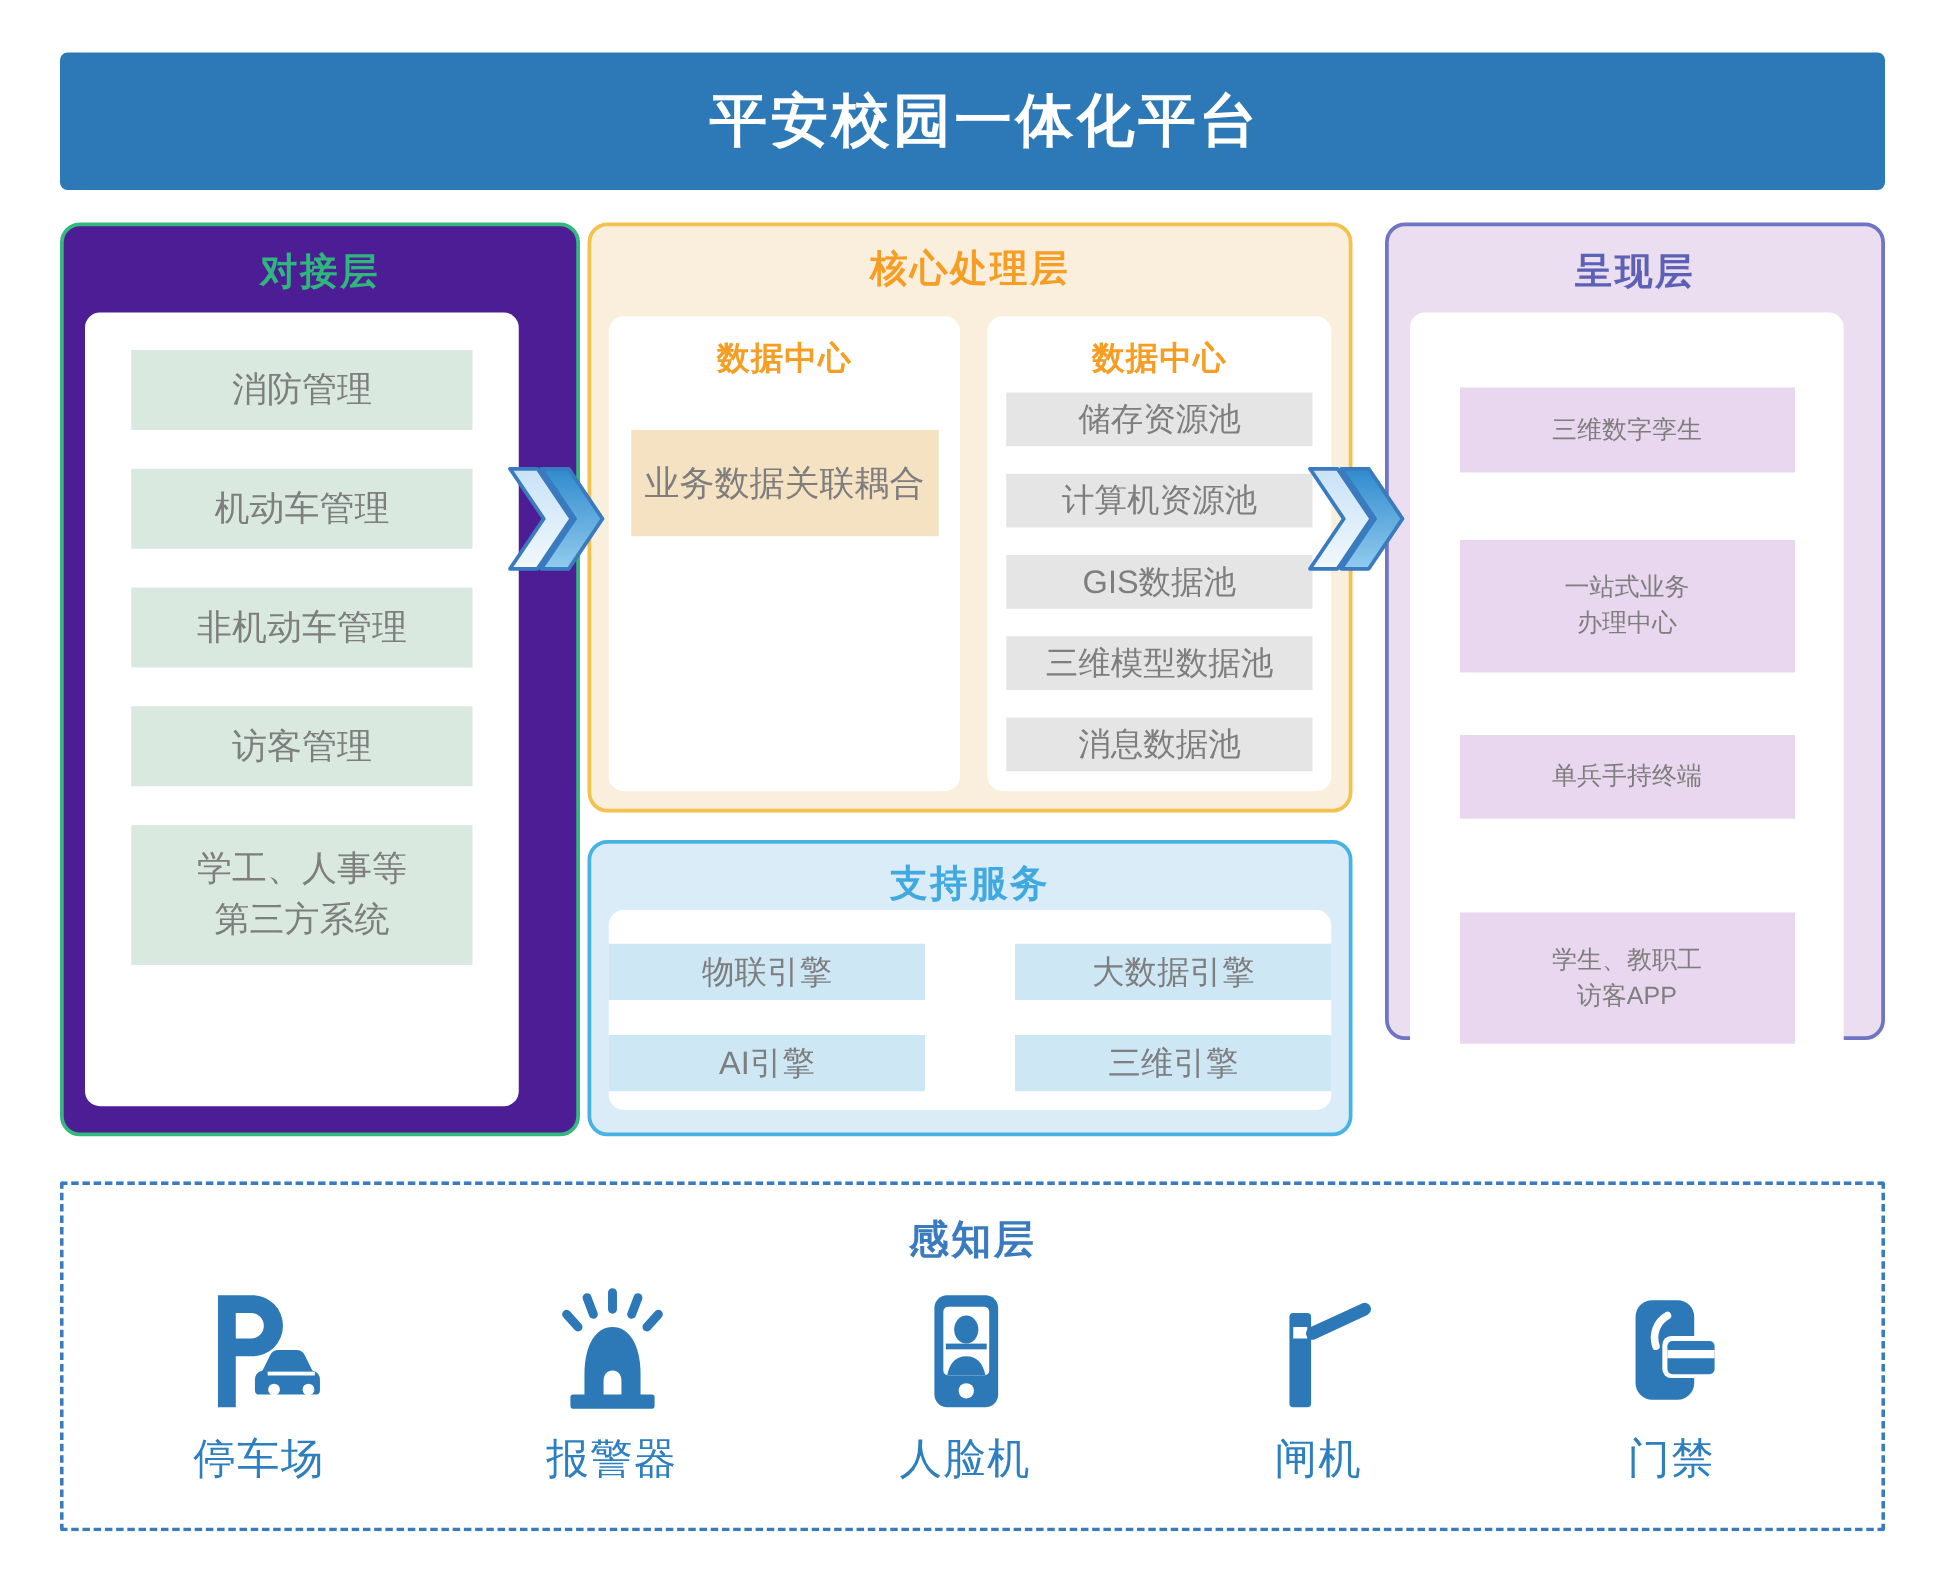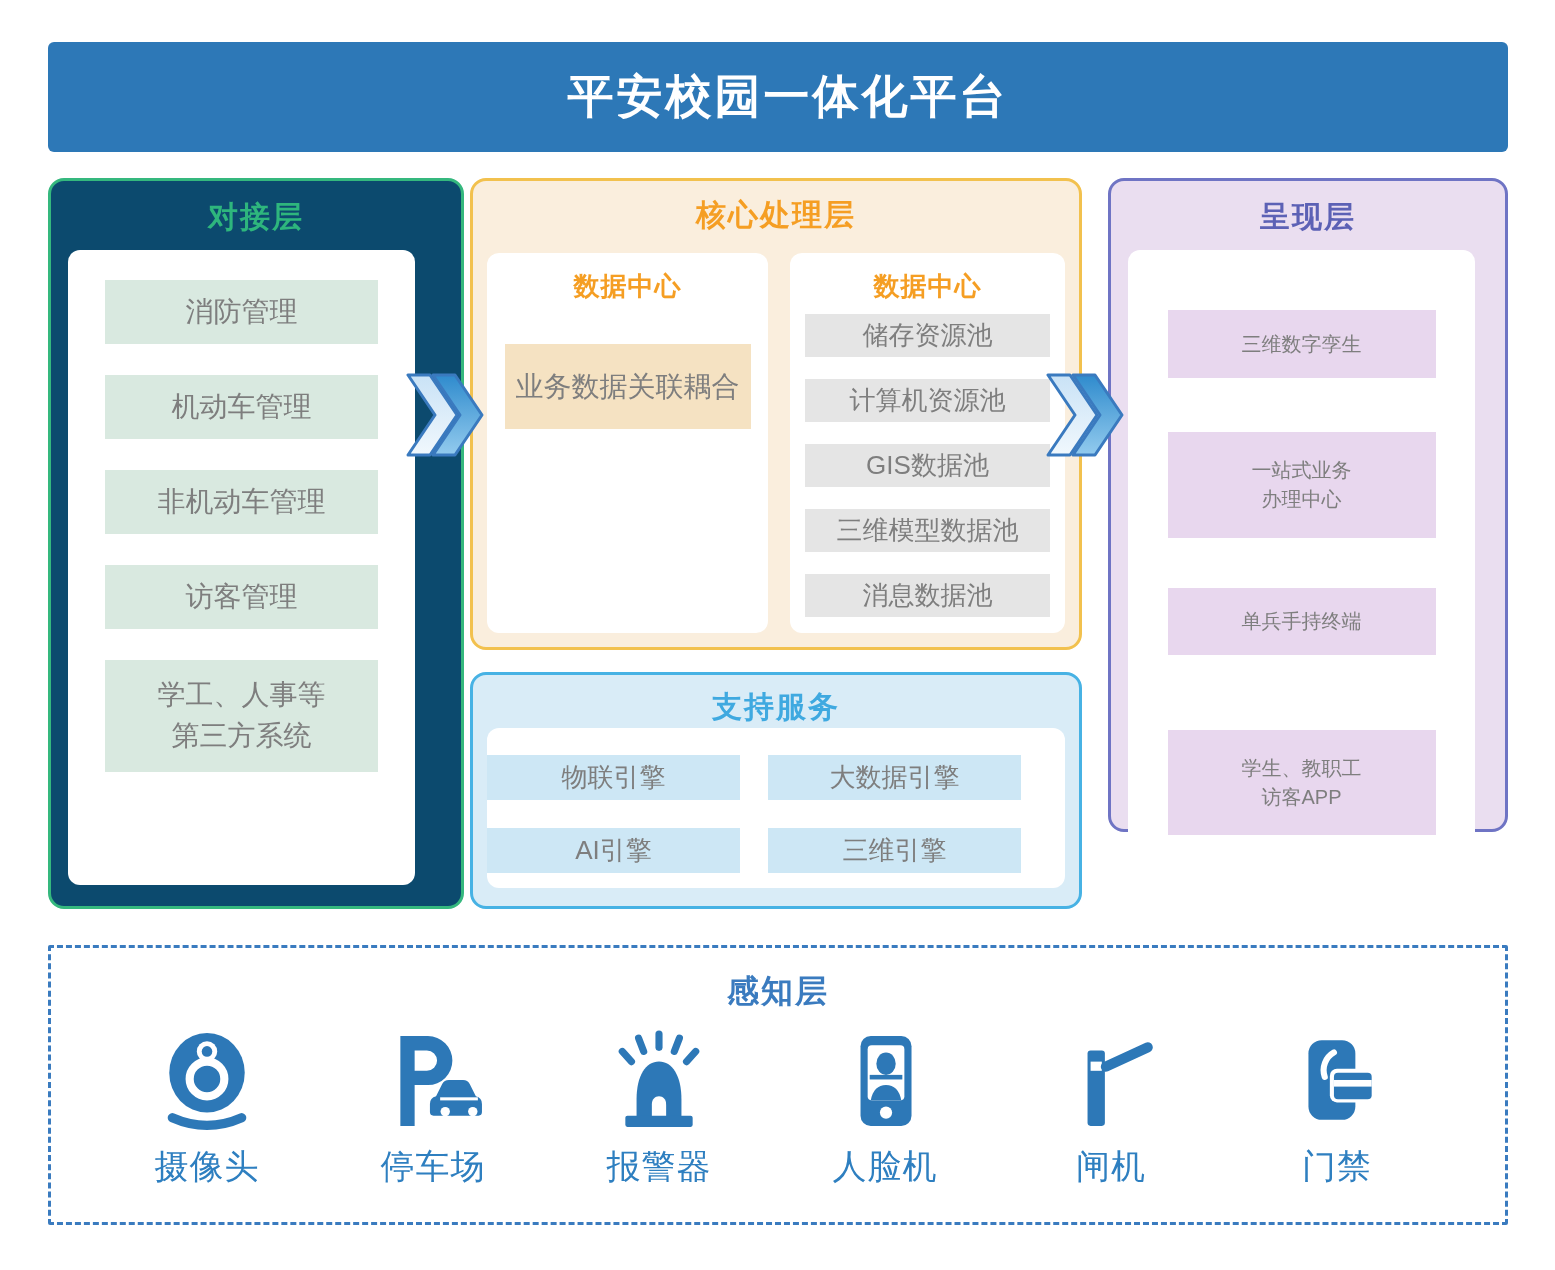--- a/index.html
+++ b/index.html
@@ -12,21 +12,21 @@
   .header-title { color:#ffffff; font-size:46px; font-weight:bold; letter-spacing:3px; }
 
   
   .panel { border-radius:16px; border:3px solid; }
   .panel-title { text-align:center; font-size:30px; font-weight:600; letter-spacing:2px; }
   .inner { position:absolute; background:#ffffff; border-radius:12px; box-sizing:border-box; }
   .box { display:flex; align-items:center; justify-content:center; text-align:center;
          color:#7e7e7e; white-space:pre-line; box-sizing:border-box; }
 
   
-  .p-green { left:48px; top:178px; width:416px; height:731px; background:#0c4a6e; border-color:#35b87e; }
+  .p-green { left:48px; top:178px; width:416px; height:731px; background:#4c1d95; border-color:#35b87e; }
   .p-green .panel-title { margin-top:16px; color:#2eb67d; }
   .p-green .inner { left:17px; top:69px; width:347px; height:635px; }
   .gi-col { display:flex; flex-direction:column; align-items:center; padding-top:30px; }
   .gi { width:273px; min-height:64px; background:#d9e9e0; font-size:28px; margin-bottom:31px; }
   .gi.tall { min-height:112px; line-height:1.45; }
 
   
   .p-orange { left:470px; top:178px; width:612px; height:472px; background:#faeedd; border-color:#f2c14e; }
   .p-orange .panel-title { margin-top:14px; color:#f59e23; }
   .sub { position:absolute; background:#ffffff; border-radius:12px; box-sizing:border-box; top:72px; height:380px; }
@@ -36,21 +36,21 @@
   .ci { width:246px; height:85px; background:#f5e2c2; font-size:28px; margin:0 auto; }
   .ci.first { margin-top:40px; }
   .ci.second { margin-top:35px; }
   .ri { width:245px; height:43px; background:#e5e5e5; font-size:26px; margin:22px auto 0 auto; }
   .ri.first { margin-top:10px; }
 
   
   .p-blue { left:470px; top:672px; width:612px; height:237px; background:#d9ecf7; border-color:#47b2e4; }
   .p-blue .panel-title { margin-top:12px; color:#3fa9e0; }
   .p-blue .inner { left:14px; top:53px; width:578px; height:160px; }
-  .engines { display:flex; flex-wrap:wrap; justify-content:flex-start; column-gap:20px; row-gap:20px; padding-top:27px;gap:28px; }
+  .engines { display:flex; flex-wrap:wrap; justify-content:space-between; column-gap:20px; row-gap:20px; padding-top:27px;gap:28px; }
   .ei { width:253px; height:45px; background:#cde7f5; font-size:26px; }
 
   
   .p-purple { left:1108px; top:178px; width:400px; height:654px; background:#eadef0; border-color:#6f74c4; }
   .p-purple .panel-title { margin-top:16px; color:#5c61b5; }
   .p-purple .inner { left:17px; top:69px; width:347px; height:635px; }
   .pi { width:268px; background:#e8d7ee; font-size:20px; margin:0 auto; line-height:1.45; }
   .pi.i1 { margin-top:60px; height:68px; }
   .pi.i2 { margin-top:54px; height:106px; }
   .pi.i3 { margin-top:50px; height:67px; }
@@ -149,30 +149,20 @@
   </svg>
   <svg class="arrow arrow-2" viewBox="0 0 78 90">
     <polygon points="2,5 24,5 51,45 24,85 2,85 29,45" fill="url(#chevLight)" stroke="#3a7abf" stroke-width="3" stroke-linejoin="round"></polygon>
     <polygon points="27,5 49,5 76,45 49,85 27,85 54,45" fill="url(#chevDark)" stroke="#3a7abf" stroke-width="3" stroke-linejoin="round"></polygon>
   </svg>
 
   <div class="abs p-dash">
     <div class="panel-title">感知层</div>
     <div class="devices">
 
-      <div class="device">
-        <svg viewBox="0 0 100 100">
-          <ellipse cx="50" cy="42" rx="37" ry="39" fill="#2d78b7"></ellipse>
-          <circle cx="50" cy="48" r="17" fill="none" stroke="#ffffff" stroke-width="8"></circle>
-          <circle cx="50" cy="21" r="10" fill="#ffffff"></circle>
-          <circle cx="50" cy="21" r="5.2" fill="#2d78b7"></circle>
-          <path d="M16,86 Q50,101 84,86" fill="none" stroke="#2d78b7" stroke-width="9" stroke-linecap="round"></path>
-        </svg>
-        <div class="device-label">摄像头</div>
-      </div>
 
       <div class="device">
         <svg viewBox="0 0 100 100">
           <path fill-rule="evenodd" fill="#2d78b7" d="M18,6 h27 a24,24 0 0 1 0,48 h-13 v40 h-14 z M32,20 v20 h12 a10,10 0 0 0 0,-20 z"></path>
           <path fill="#2d78b7" d="M53,65 l6,-12 q2,-4 6.5,-4 h14 q4.5,0 6.5,4 l6,12 q6,1.5 6,7.5 v8 q0,3.5 -3.5,3.5 h-44 q-3.5,0 -3.5,-3.5 v-8 q0,-6 6,-7.5 z"></path>
           <rect x="57" y="66" width="37" height="3" fill="#ffffff"></rect>
           <circle cx="62" cy="80" r="4.6" fill="#ffffff"></circle>
           <circle cx="89" cy="80" r="4.6" fill="#ffffff"></circle>
         </svg>
         <div class="device-label">停车场</div>

